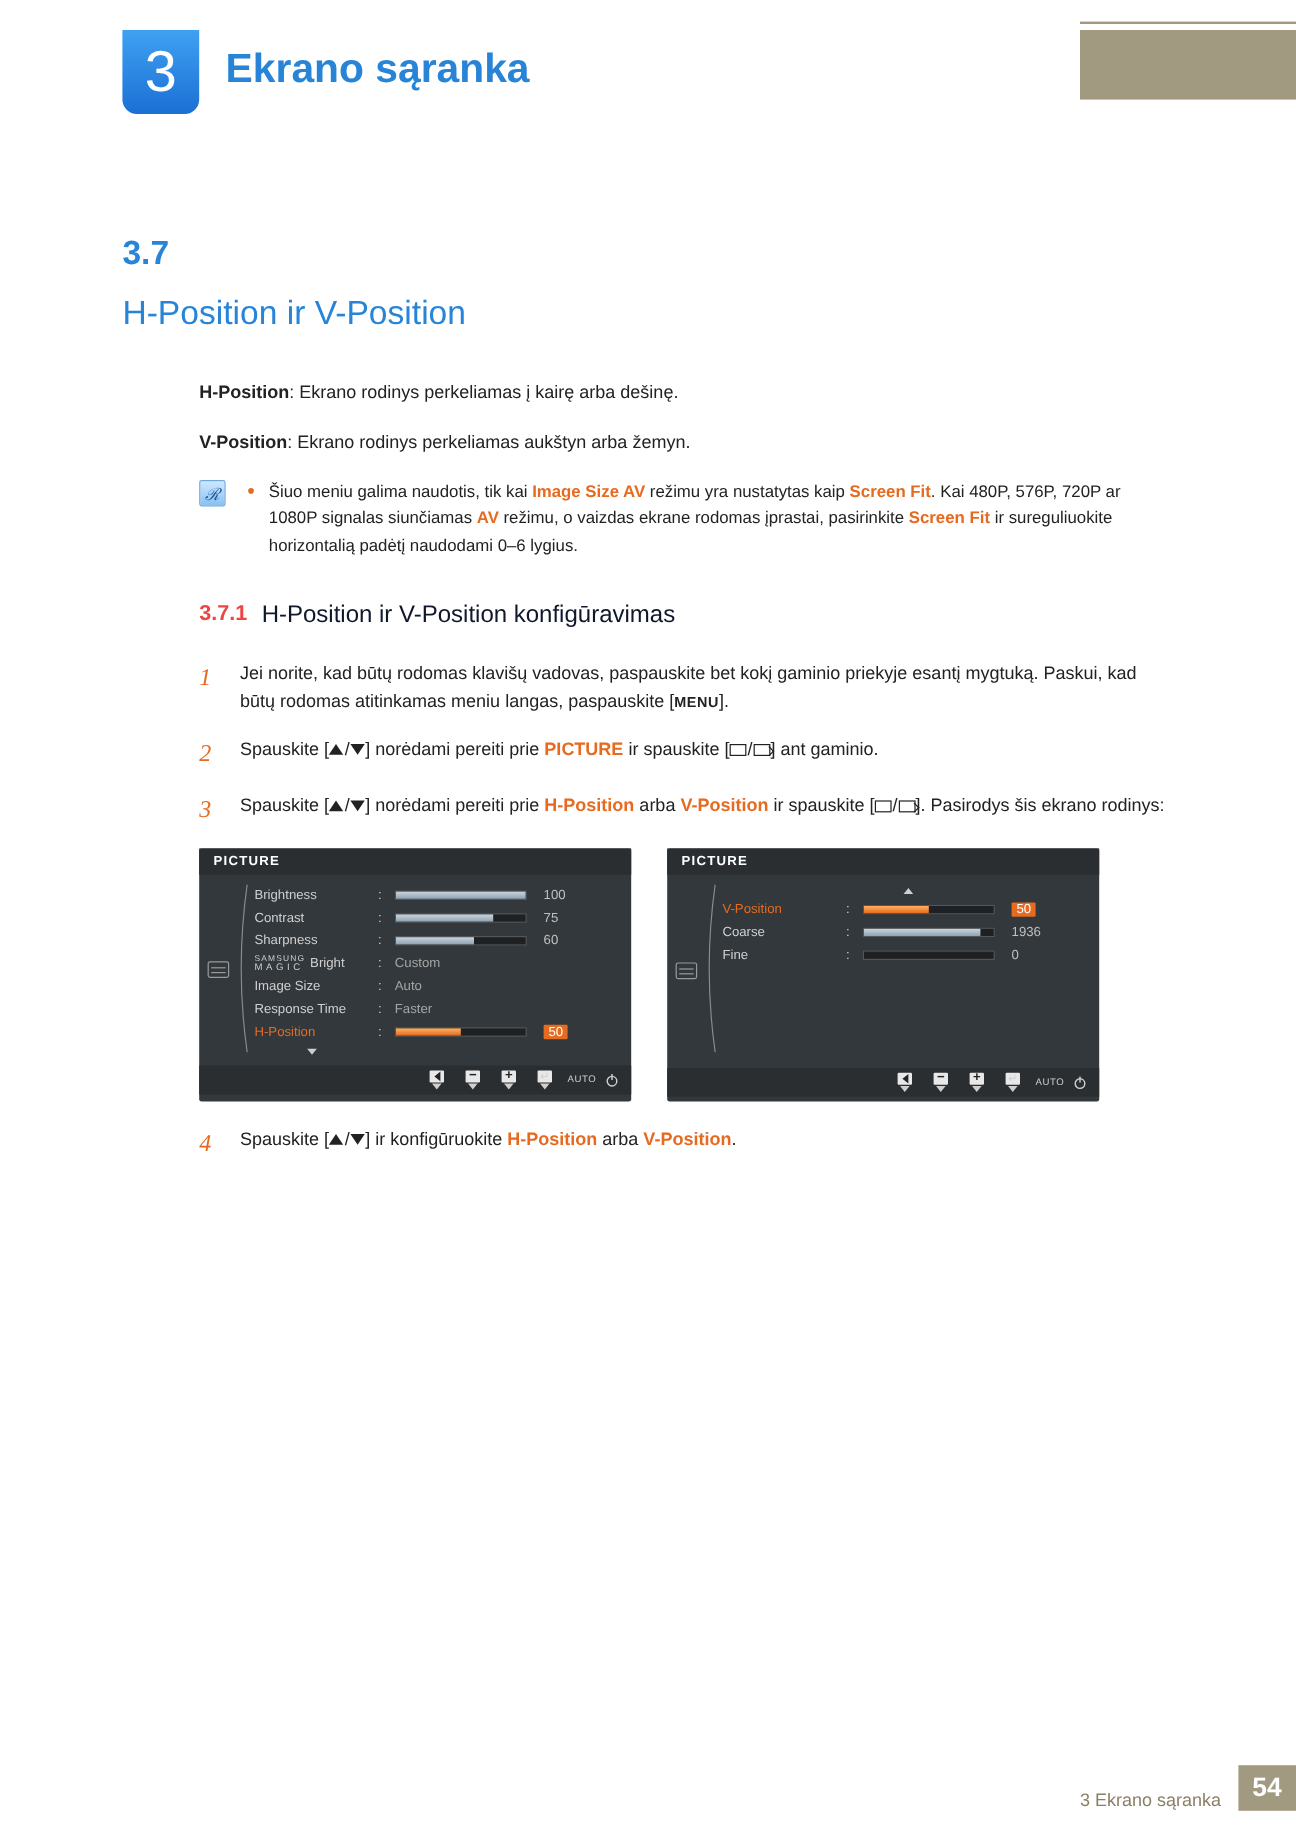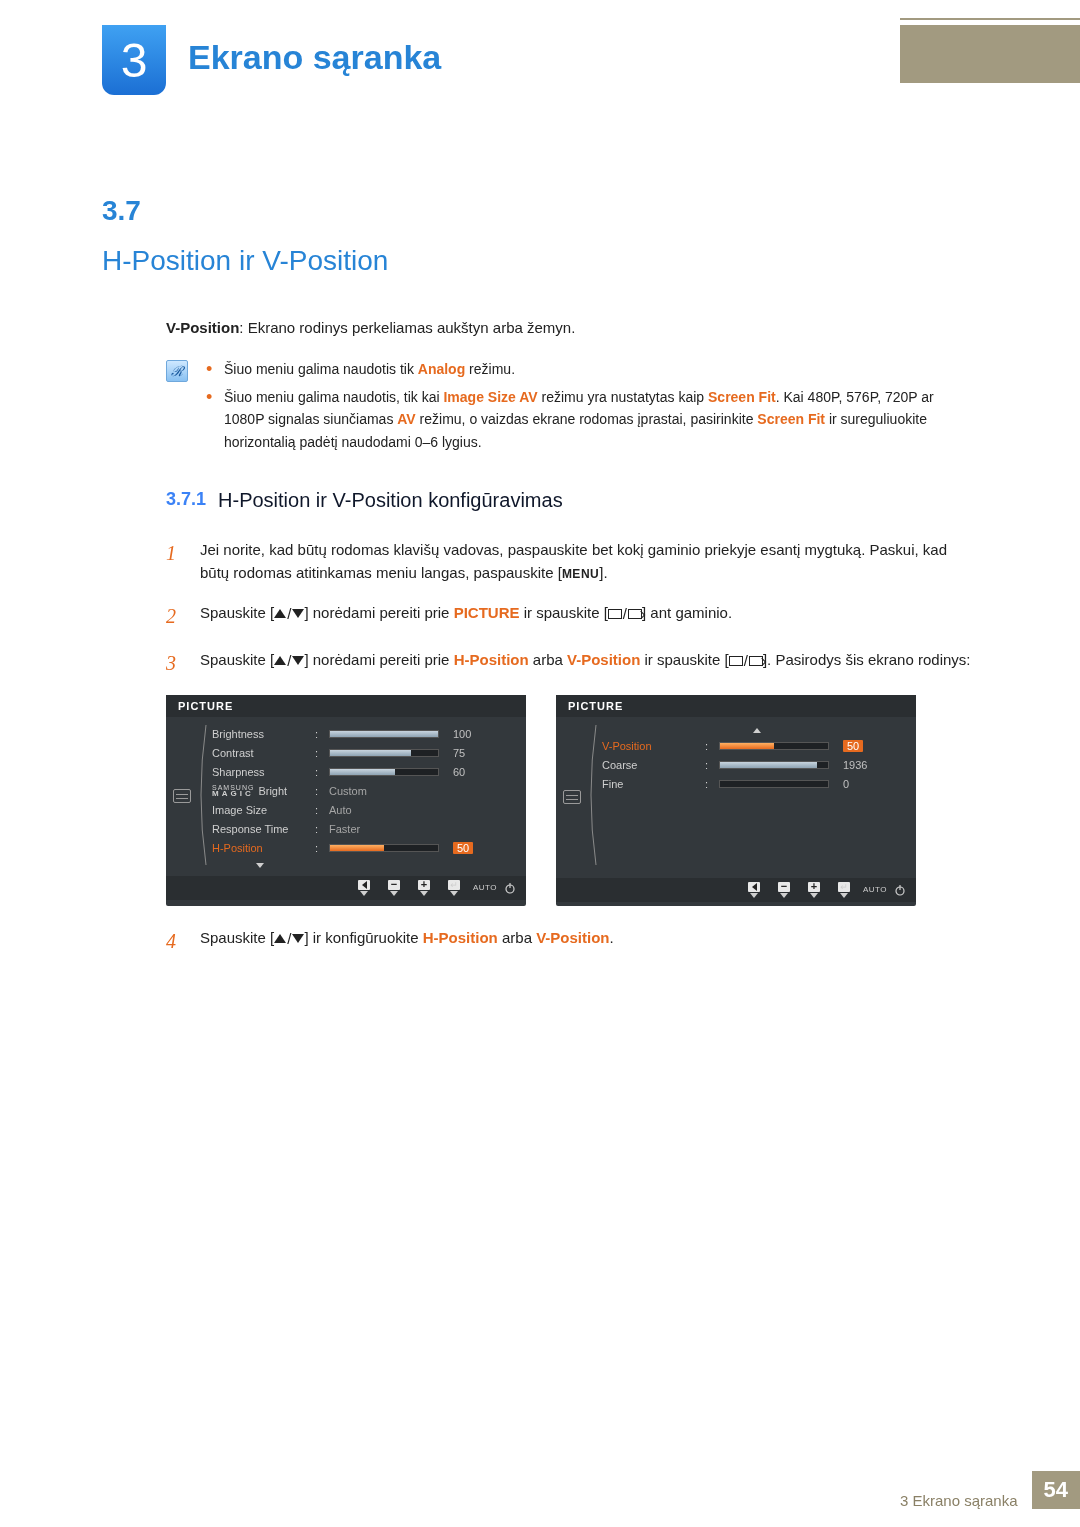--- a/index.html
+++ b/index.html
@@ -86,21 +86,21 @@
   .note-list li::before {
     content: "•";
     position: absolute;
     left: 0;
     color: #e66a1f;
     font-size: 18px;
     line-height: 1;
     top: 2px;
   }
   .h3-row { display:flex; gap: 12px; margin-left: 64px; margin-top: 20px; margin-bottom: 26px; }
-  .h3-number { color: #3b82f6; font-size: 18px; font-weight: bold; }
+  .h3-number { color: #ef4444; font-size: 18px; font-weight: bold; }
   .h3-text { color: #0f172a; font-size: 20px; font-weight: normal; }
   .step-list { margin-left: 64px; }
   .step { display:flex; gap: 18px; margin-bottom: 16px; font-size: 15px; line-height: 1.55; color: #222; }
   .step-num { color: #e66a1f; font-style: italic; font-size: 20px; font-family: "Times New Roman", serif; width: 16px; flex-shrink: 0; }
   .step-text { flex: 1; }
   .small-bold { font-weight: bold; font-size: 12px; letter-spacing: 0.5px; }
   .inline-icon-arrows { display: inline-flex; align-items: center; gap: 1px; vertical-align: middle; }
   .tri-up, .tri-down {
     width: 0; height: 0; display:inline-block;
   }
@@ -157,21 +157,21 @@
   .osd-label.highlight { color: #e66a1f; }
   .osd-colon { color:#cfcfcf; width:6px; }
   .osd-value-text { color:#a5a5a5; }
   .osd-slider { flex:1; height:8px; background:#1e2124; border:1px solid #555; position:relative; margin-right:6px; max-width:110px; }
   .osd-slider .fill { position:absolute; left:0; top:0; bottom:0; background: linear-gradient(180deg,#c8d4de,#8ea3b3); }
   .osd-slider .fill.orange { background: linear-gradient(180deg,#ffb062,#e66a1f); }
   .osd-num { width:30px; text-align:left; color:#c0c0c0; }
   .osd-num.orange-box { background:#e66a1f; color:#fff; padding:0 4px; width:auto; text-align:center; border-radius:1px; }
   .osd-magic-stack { display:flex; flex-direction:column; line-height:0.85; }
   .osd-magic-stack .s1 { font-size:7px; letter-spacing:1px; }
-  .osd-magic-stack .s2 { font-size:8px; letter-spacing:3px;font-weight:bold; }
+  .osd-magic-stack .s2 { font-size:8px; letter-spacing:3px; }
   .osd-footer {
     display:flex; justify-content:flex-end; gap:2px; padding: 4px 8px 4px 8px; background:#2a2e31; margin-top:6px;
     align-items:center;
   }
   .osd-fbtn {
     display:flex; flex-direction:column; align-items:center; gap:1px; width:28px;
   }
   .osd-fbtn .fi { width:12px; height:10px; background:#e8e8e8; border-radius:1px; display:flex; align-items:center; justify-content:center; }
   .osd-fbtn .tri-s { border-left:4px solid transparent; border-right:4px solid transparent; border-top:5px solid #cfcfcf; }
   .osd-auto { color:#cfcfcf; font-size:8px; letter-spacing:0.5px; display:flex; flex-direction:column; align-items:center; gap:1px; width:30px; }
@@ -214,29 +214,29 @@
 <div class="chapter-title">Ekrano sąranka</div>
 
 <div class="content">
 
   <div class="h2-row">
     <div class="h2-number">3.7</div>
     <div class="h2-text">H-Position ir V-Position</div>
   </div>
 
   <p class="para">
+    <span class="bold">H-Position</span><span>: Ekrano rodinys perkeliamas į kairę arba dešinę.</span>
+  </p>
+  <p class="para">
     <span class="bold">V-Position</span><span>: Ekrano rodinys perkeliamas aukštyn arba žemyn.</span>
   </p>
 
   <div class="note-block">
     <div class="note-icon">ℛ</div>
     <ul class="note-list">
-      <li>
-        <span>Šiuo meniu galima naudotis tik </span><span class="orange">Analog</span><span> režimu.</span>
-      </li>
       <li>
         <span>Šiuo meniu galima naudotis, tik kai </span><span class="orange">Image Size AV</span><span> režimu yra nustatytas kaip </span><span class="orange">Screen Fit</span><span>. Kai 480P, 576P, 720P ar 1080P signalas siunčiamas </span><span class="orange">AV</span><span> režimu, o vaizdas ekrane rodomas įprastai, pasirinkite </span><span class="orange">Screen Fit</span><span> ir sureguliuokite horizontalią padėtį naudodami 0–6 lygius.</span>
       </li>
     </ul>
   </div>
 
   <div class="h3-row">
     <div class="h3-number">3.7.1</div>
     <div class="h3-text">H-Position ir V-Position konfigūravimas</div>
   </div>

